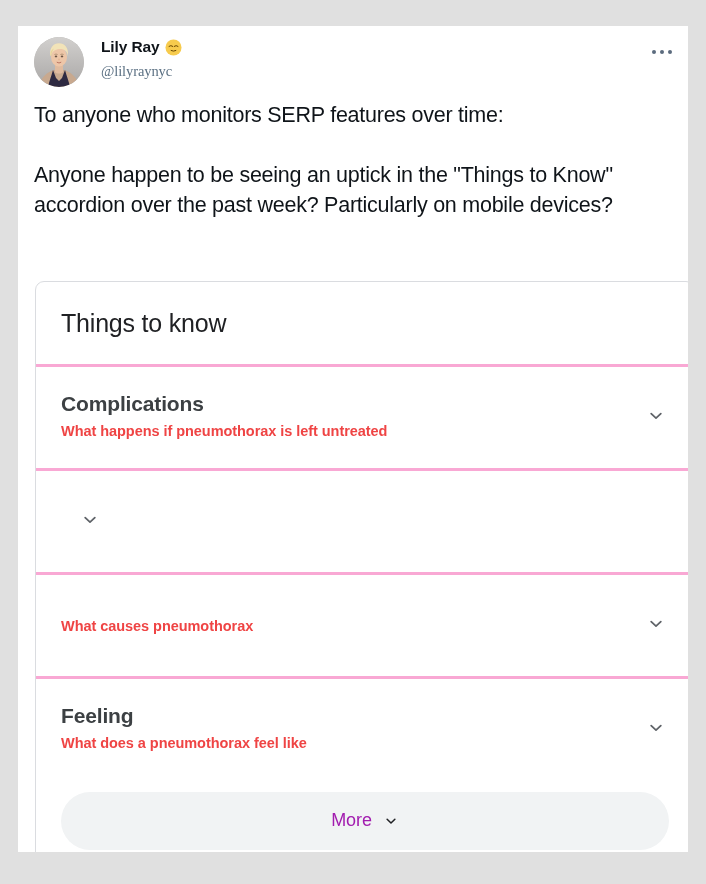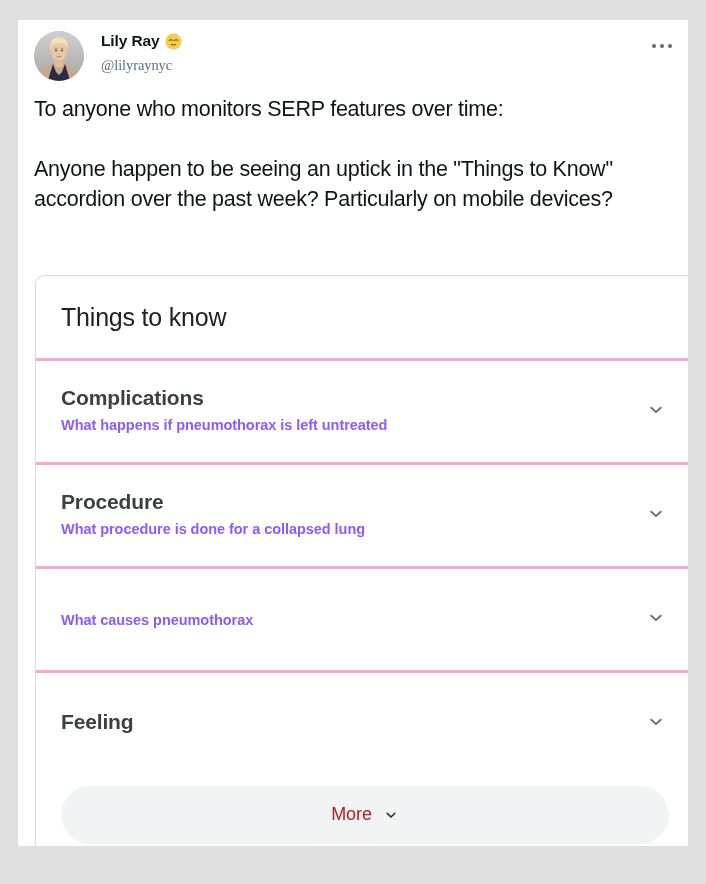--- a/index.html
+++ b/index.html
@@ -9,21 +9,21 @@
     height: 884px;
     background: #e0e0e0;
     font-family: "Liberation Sans", sans-serif;
     overflow: hidden;
   }
 
   
   #tweet-card {
     position: absolute;
     left: 18px;
-    top: 20px;
+    top: 26px;
     width: 670px;
     height: 826px;
     background: #ffffff;
     overflow: hidden;
   }
 
   
   #tweet-header {
     position: relative;
     height: 62px;
@@ -135,21 +135,21 @@
 
   .row-title {
     font-size: 21px;
     color: #3c4043;
     line-height: 1.25;
     letter-spacing: -0.15px;
   }
 
   .row-sub {
     font-size: 14.5px;
-    color: #8b5cf6;
+    color: #ef4444;
     margin-top: 5px;
     line-height: 1.3;
     letter-spacing: -0.05px;
   }
 
   .row-chevron {
     flex: 0 0 auto;
     margin-left: 16px;
     display: flex;
     align-items: center;
@@ -172,21 +172,21 @@
     display: flex;
     align-items: center;
     justify-content: center;
     gap: 11px;
     cursor: pointer;
     font-family: "Liberation Sans", sans-serif;
   }
 
   #more-button-label {
     font-size: 18px;
-    color: #b91c1c;
+    color: #a21caf;
     letter-spacing: -0.1px;
     text-align: center;
   }
 
   #more-button-chevron { display: flex; align-items: center; }
   #more-button-chevron svg { display: block; }
 </style>
 </head>
 <body>
 
@@ -265,24 +265,20 @@
         <div class="row-sub">What happens if pneumothorax is left untreated</div>
       </div>
       <span class="row-chevron">
         <svg width="20" height="20" viewBox="0 0 24 24" aria-hidden="true">
             <path d="M6.2 9.1 L12 14.6 L17.8 9.1" fill="none" stroke="#5f6368" stroke-width="2.1" stroke-linecap="round" stroke-linejoin="round"></path>
           </svg>
       </span>
     </div>
 
     <div class="accordion-row">
-      <div class="row-text">
-        <div class="row-title">Procedure</div>
-        <div class="row-sub">What procedure is done for a collapsed lung</div>
-      </div>
       <span class="row-chevron">
         <svg width="20" height="20" viewBox="0 0 24 24" aria-hidden="true">
             <path d="M6.2 9.1 L12 14.6 L17.8 9.1" fill="none" stroke="#5f6368" stroke-width="2.1" stroke-linecap="round" stroke-linejoin="round"></path>
           </svg>
       </span>
     </div>
 
     <div class="accordion-row">
       <div class="row-text">
         <div class="row-sub">What causes pneumothorax</div>
@@ -290,20 +286,21 @@
       <span class="row-chevron">
         <svg width="20" height="20" viewBox="0 0 24 24" aria-hidden="true">
             <path d="M6.2 9.1 L12 14.6 L17.8 9.1" fill="none" stroke="#5f6368" stroke-width="2.1" stroke-linecap="round" stroke-linejoin="round"></path>
           </svg>
       </span>
     </div>
 
     <div class="accordion-row">
       <div class="row-text">
         <div class="row-title">Feeling</div>
+        <div class="row-sub">What does a pneumothorax feel like</div>
       </div>
       <span class="row-chevron">
         <svg width="20" height="20" viewBox="0 0 24 24" aria-hidden="true">
             <path d="M6.2 9.1 L12 14.6 L17.8 9.1" fill="none" stroke="#5f6368" stroke-width="2.1" stroke-linecap="round" stroke-linejoin="round"></path>
           </svg>
       </span>
     </div>
 
     <div id="more-button-wrap">
       <button id="more-button">

